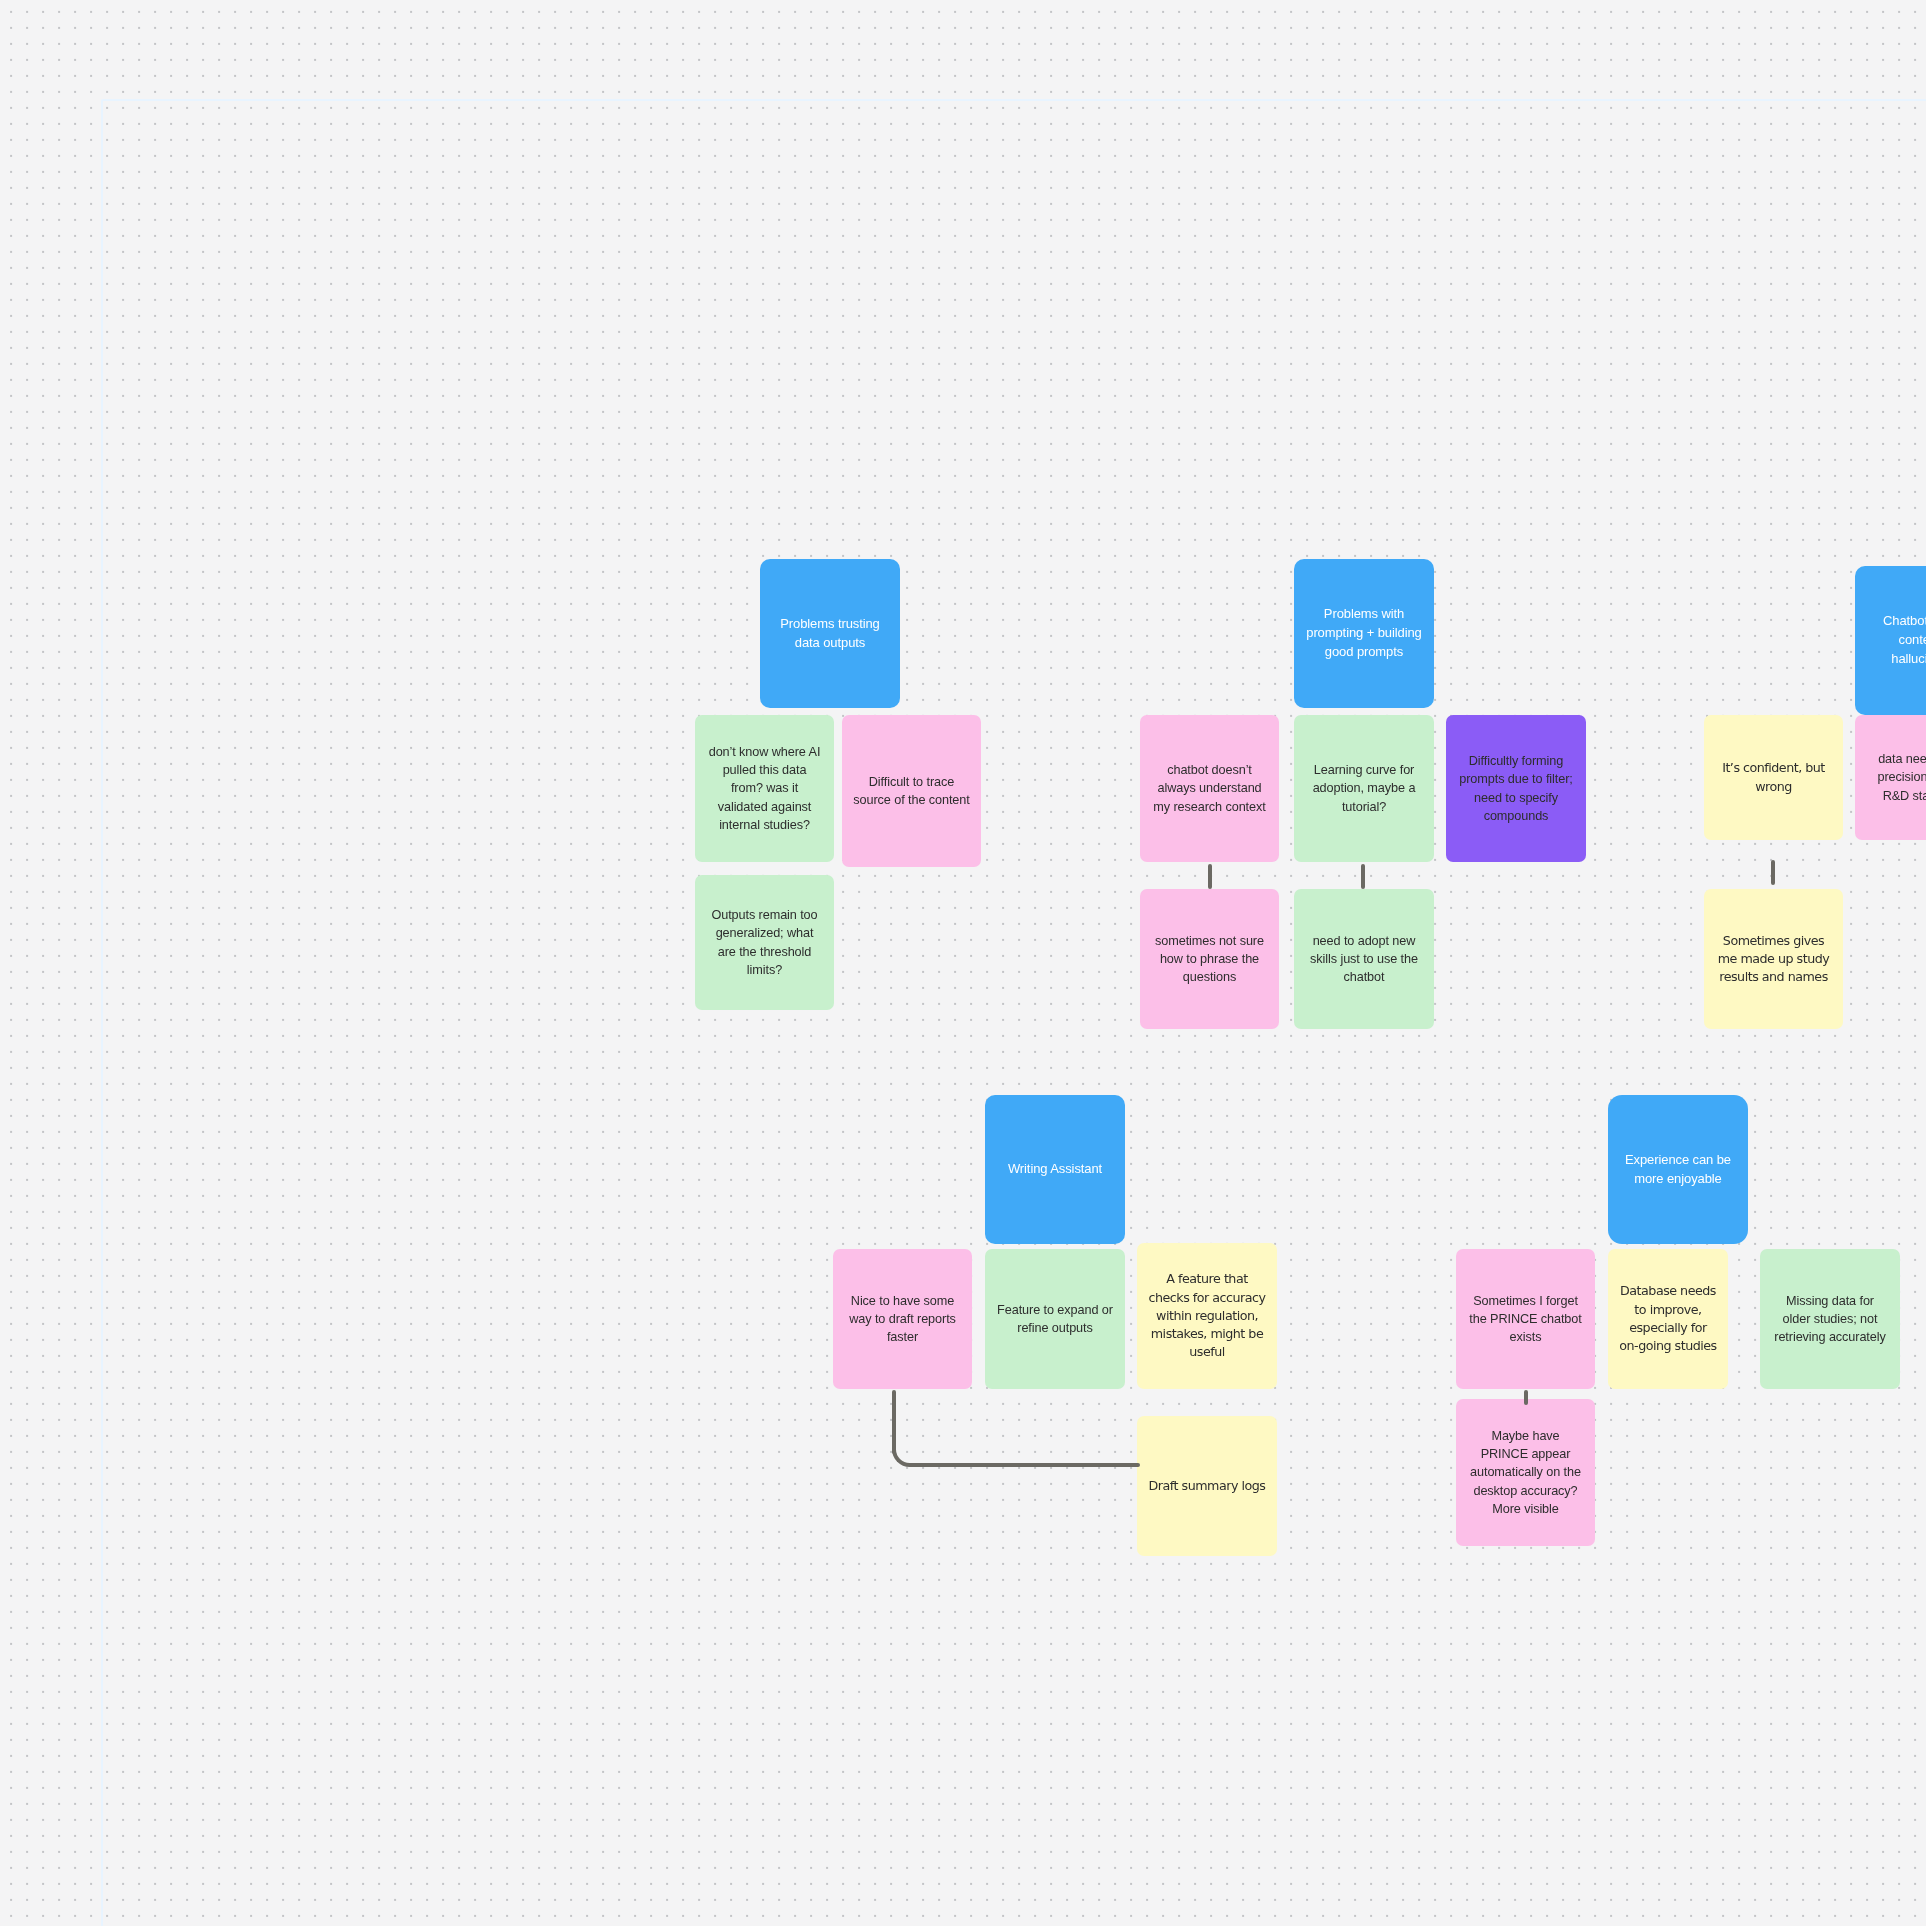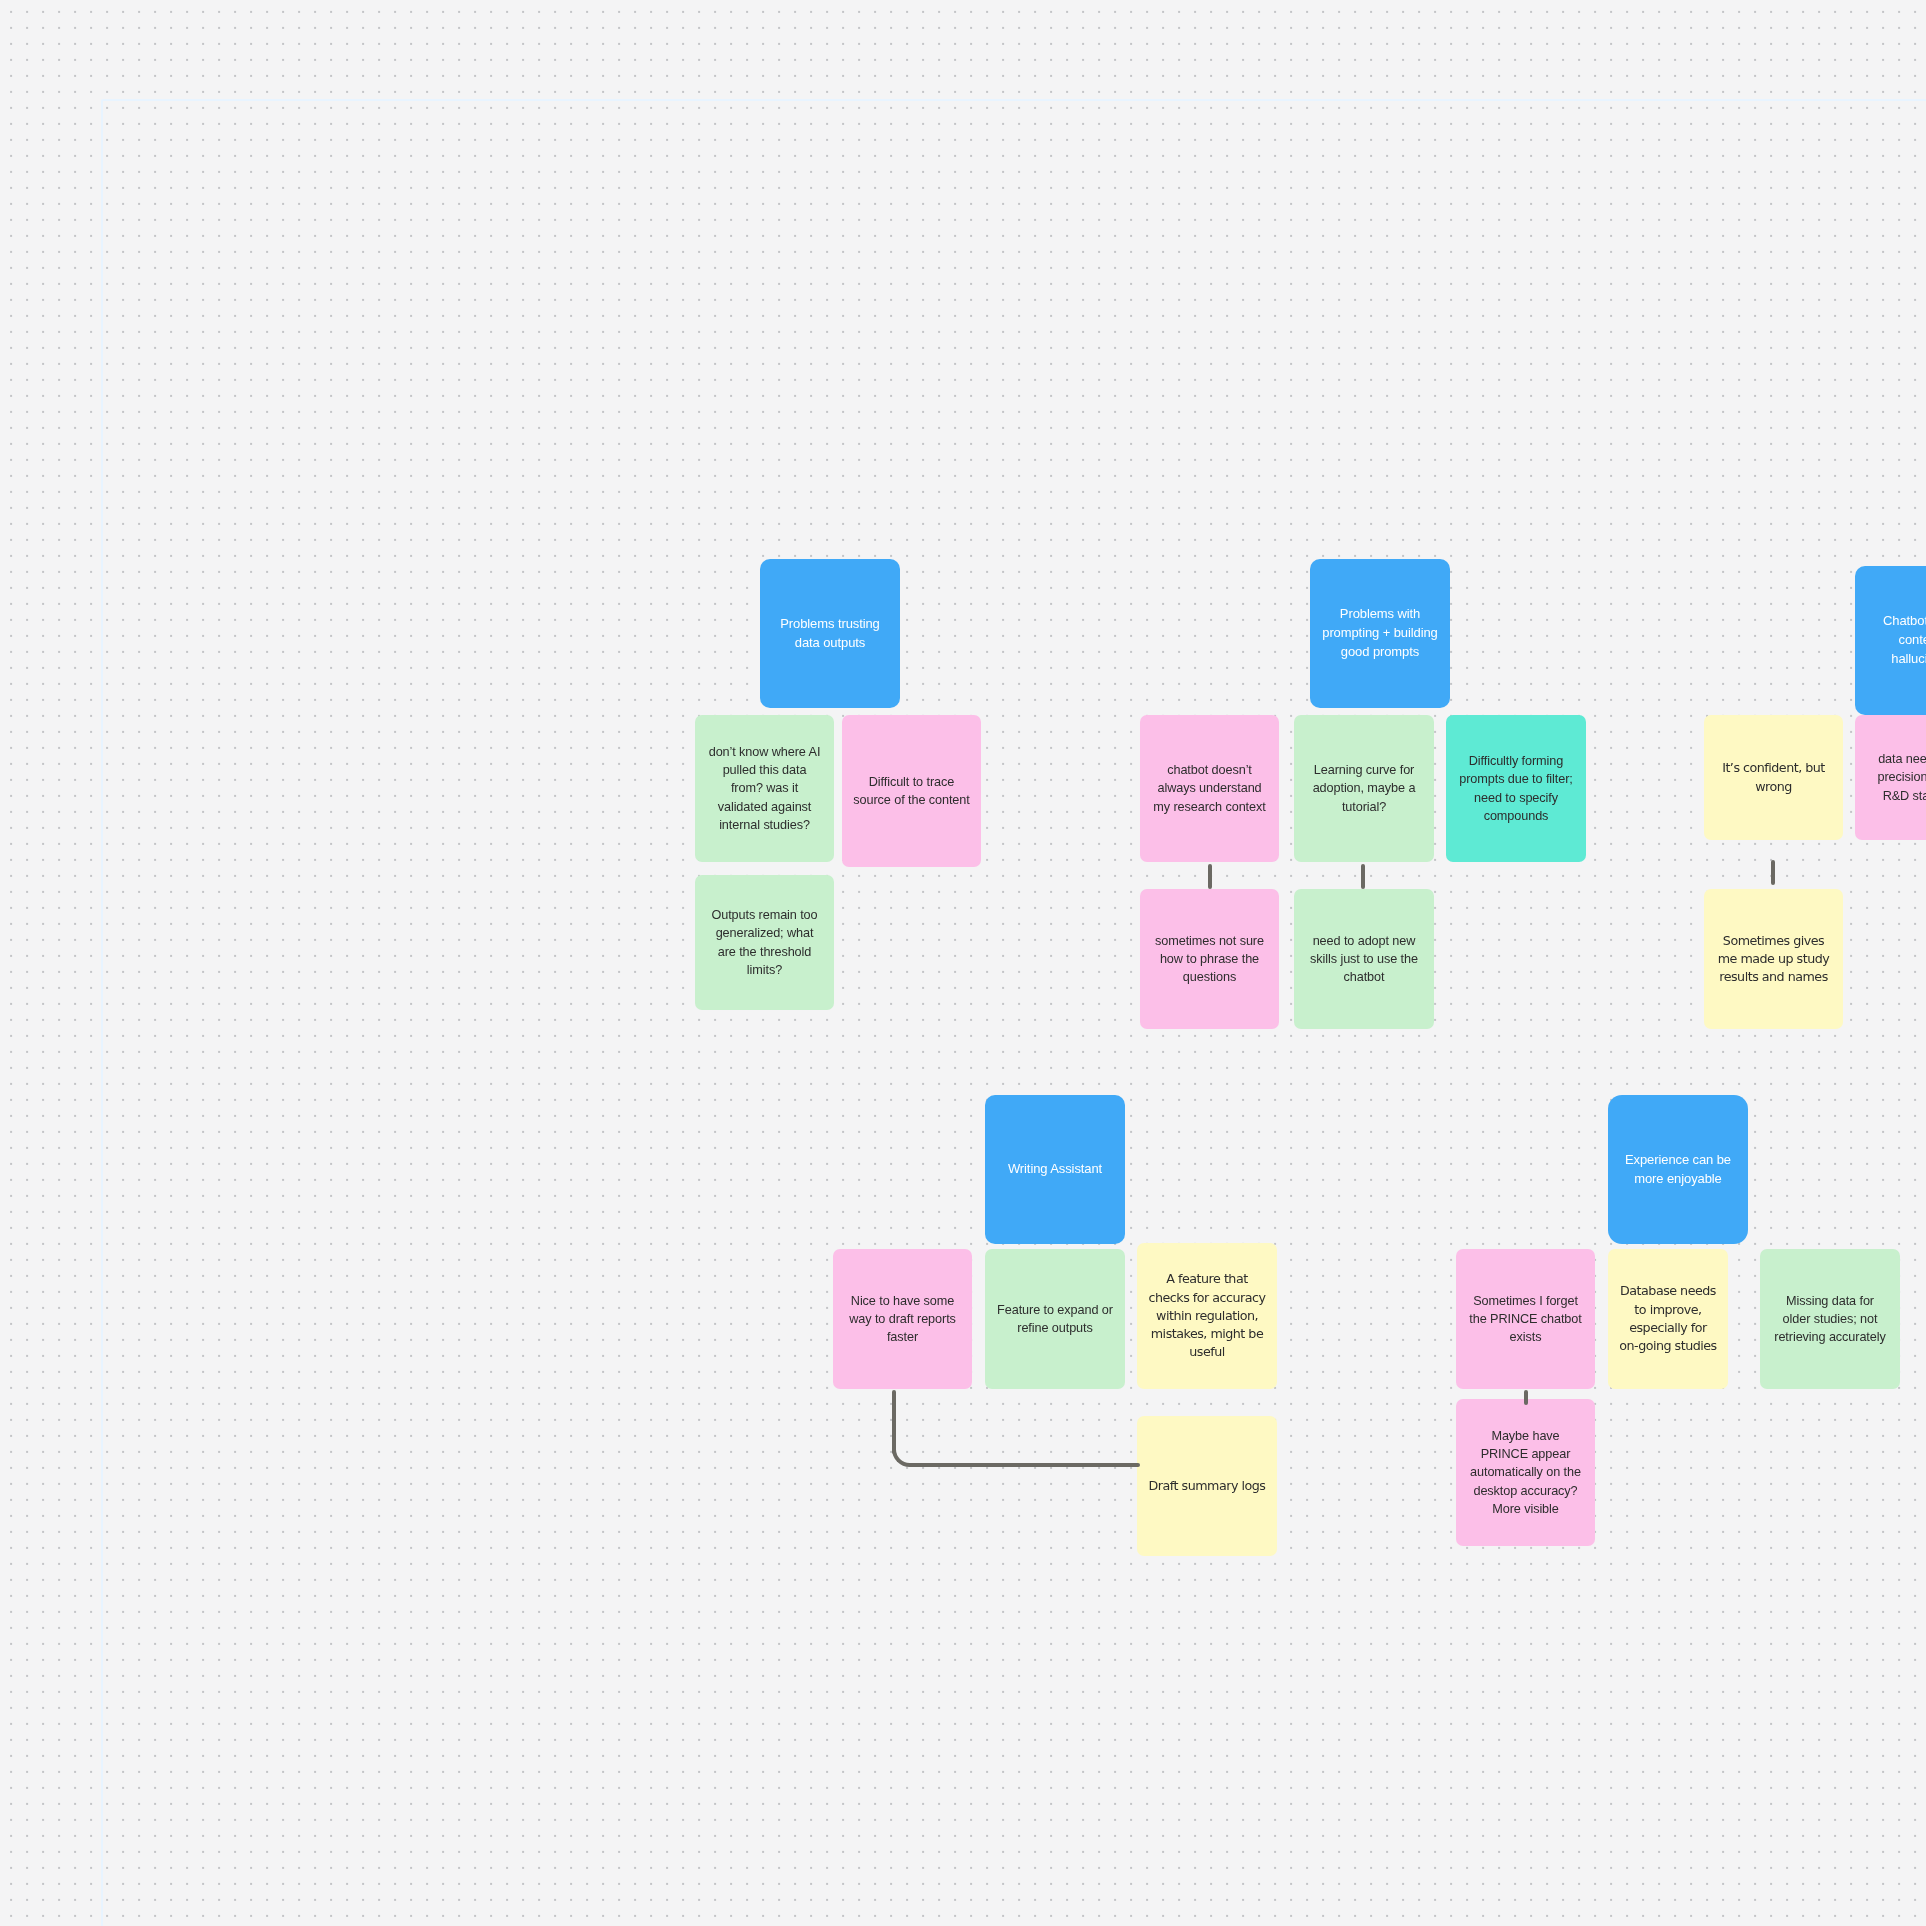--- a/index.html
+++ b/index.html
@@ -46,21 +46,21 @@
     white-space:pre-line;
   }
   .note.blue{
     background:#40a9f7;
     color:#ffffff;
     border-radius:10px;
   }
   .note.green { background:#c8f0cd; }
   .note.pink  { background:#fcbfe8; }
   .note.yellow{ background:#fef9c3; font-family:"DejaVu Sans", sans-serif; letter-spacing:-0.5px; }
-  .note.orange{ background:#5eead4; }
+  .note.orange{ background:#8b5cf6; }
 
   
   .fs-hdr { font-size:13px; }
   .fs-body{ font-size:12.7px; }
 
   
   .connector{
     position:absolute;
     background:#6b6963;
     border-radius:2.3px;
@@ -84,21 +84,21 @@
 <div id="frame-outline"></div>
 
 <div class="note blue fs-hdr" style="left:760px;top:559px;width:140px;height:149px;">Problems trusting data outputs</div>
 
 <div class="note green fs-body" style="left:695px;top:715px;width:139px;height:147px;">don’t know where AI pulled this data from? was it validated against internal studies?</div>
 
 <div class="note pink fs-body" style="left:842px;top:715px;width:139px;height:152px;">Difficult to trace source of the content</div>
 
 <div class="note green fs-body" style="left:695px;top:875px;width:139px;height:135px;">Outputs remain too generalized; what are the threshold limits?</div>
 
-<div class="note blue fs-hdr" style="left:1294px;top:559px;width:140px;height:149px;margin-left:16px;">Problems with prompting + building good prompts</div>
+<div class="note blue fs-hdr" style="left:1294px;top:559px;width:140px;height:149px;">Problems with prompting + building good prompts</div>
 
 <div class="note pink fs-body" style="left:1140px;top:715px;width:139px;height:147px;">chatbot doesn’t always understand my research context</div>
 
 <div class="note green fs-body" style="left:1294px;top:715px;width:140px;height:147px;">Learning curve for adoption, maybe a tutorial?</div>
 
 <div class="note orange fs-body" style="left:1446px;top:715px;width:140px;height:147px;">Difficultly forming prompts due to filter; need to specify compounds</div>
 
 <div class="note pink fs-body" style="left:1140px;top:889px;width:139px;height:140px;">sometimes not sure how to phrase the questions</div>
 
 <div class="note green fs-body" style="left:1294px;top:889px;width:140px;height:140px;">need to adopt new skills just to use the chatbot</div>

